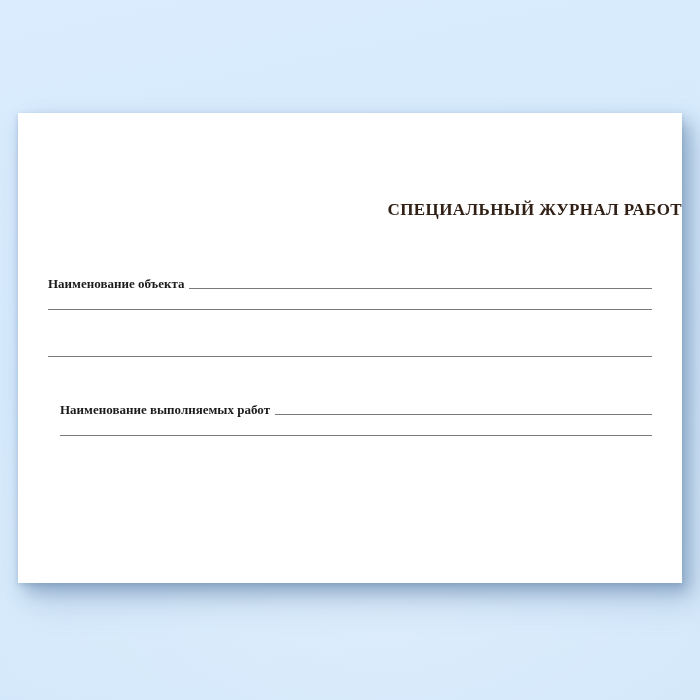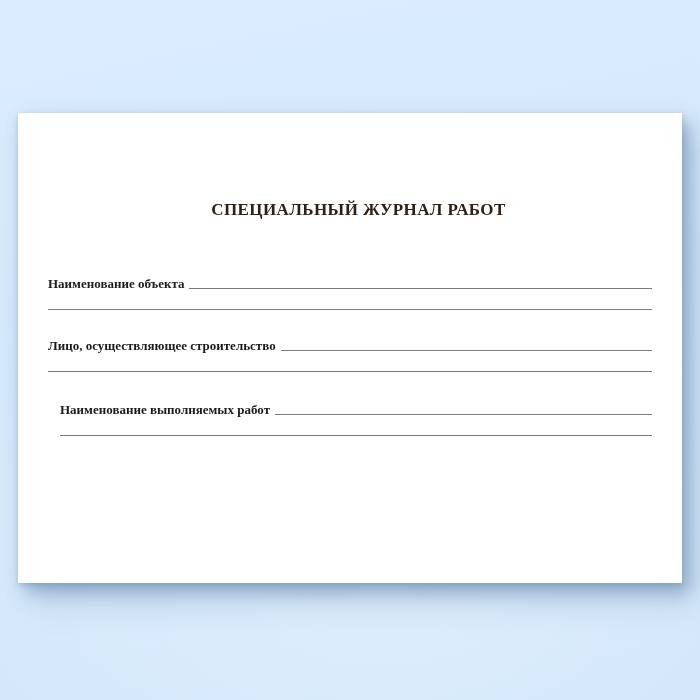--- a/index.html
+++ b/index.html
@@ -30,21 +30,21 @@
       0 2px 5px rgba(108, 138, 176, 0.35),
       7px 9px 16px rgba(104, 136, 174, 0.55),
       14px 18px 30px rgba(120, 150, 185, 0.30);
   }
   .doc-title {
     position: absolute;
     top: 87px;
     left: 0;
     right: 0;
     margin: 0;
-    text-align: center;
+    text-align: right;
     font-size: 17px;
     font-weight: bold;
     letter-spacing: 0.4px;
     color: var(--title-text, #302015);
     padding-left: 17px;
   }
   .field-group {
     position: absolute;
     left: 30px;
     right: 30px;
@@ -87,24 +87,20 @@
 
   <div class="field-group g1">
     <div class="field-row">
       <span class="field-label">Наименование объекта</span>
       <span class="fill-line"></span>
     </div>
     <div class="second-line"></div>
   </div>
 
   <div class="field-group g2">
-    <div class="field-row">
-      <span class="field-label">Лицо, осуществляющее строительство</span>
-      <span class="fill-line"></span>
-    </div>
     <div class="second-line"></div>
   </div>
 
   <div class="field-group g3">
     <div class="field-row">
       <span class="field-label">Наименование выполняемых работ</span>
       <span class="fill-line"></span>
     </div>
     <div class="second-line"></div>
   </div>

